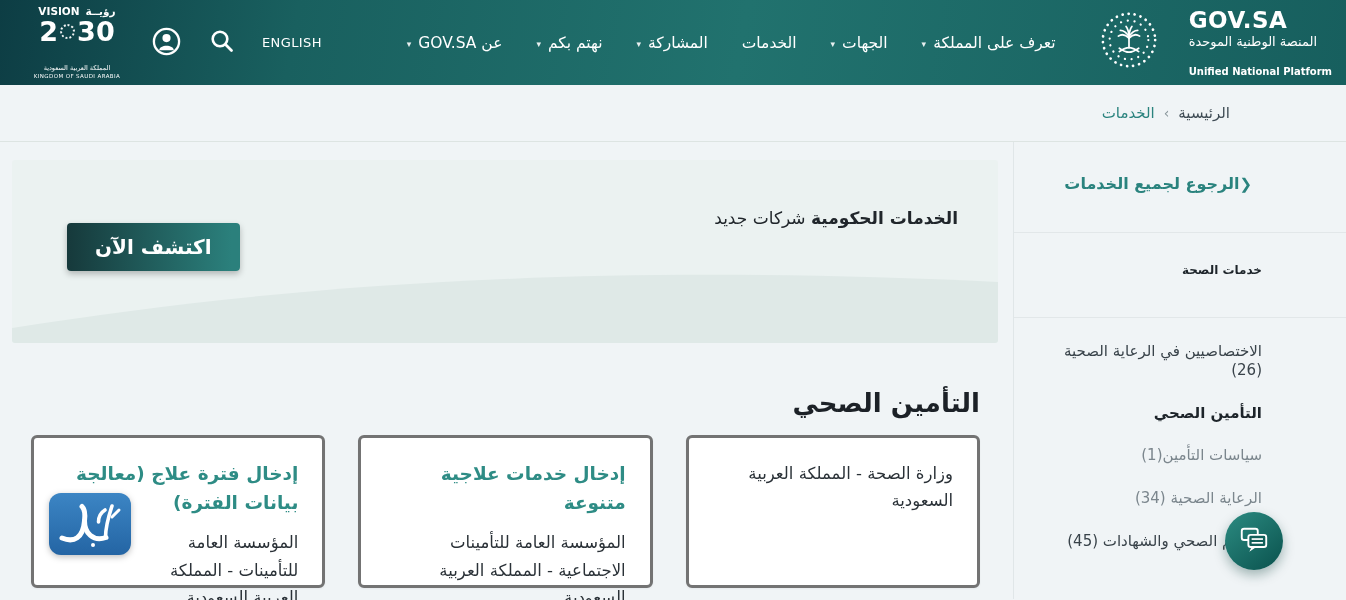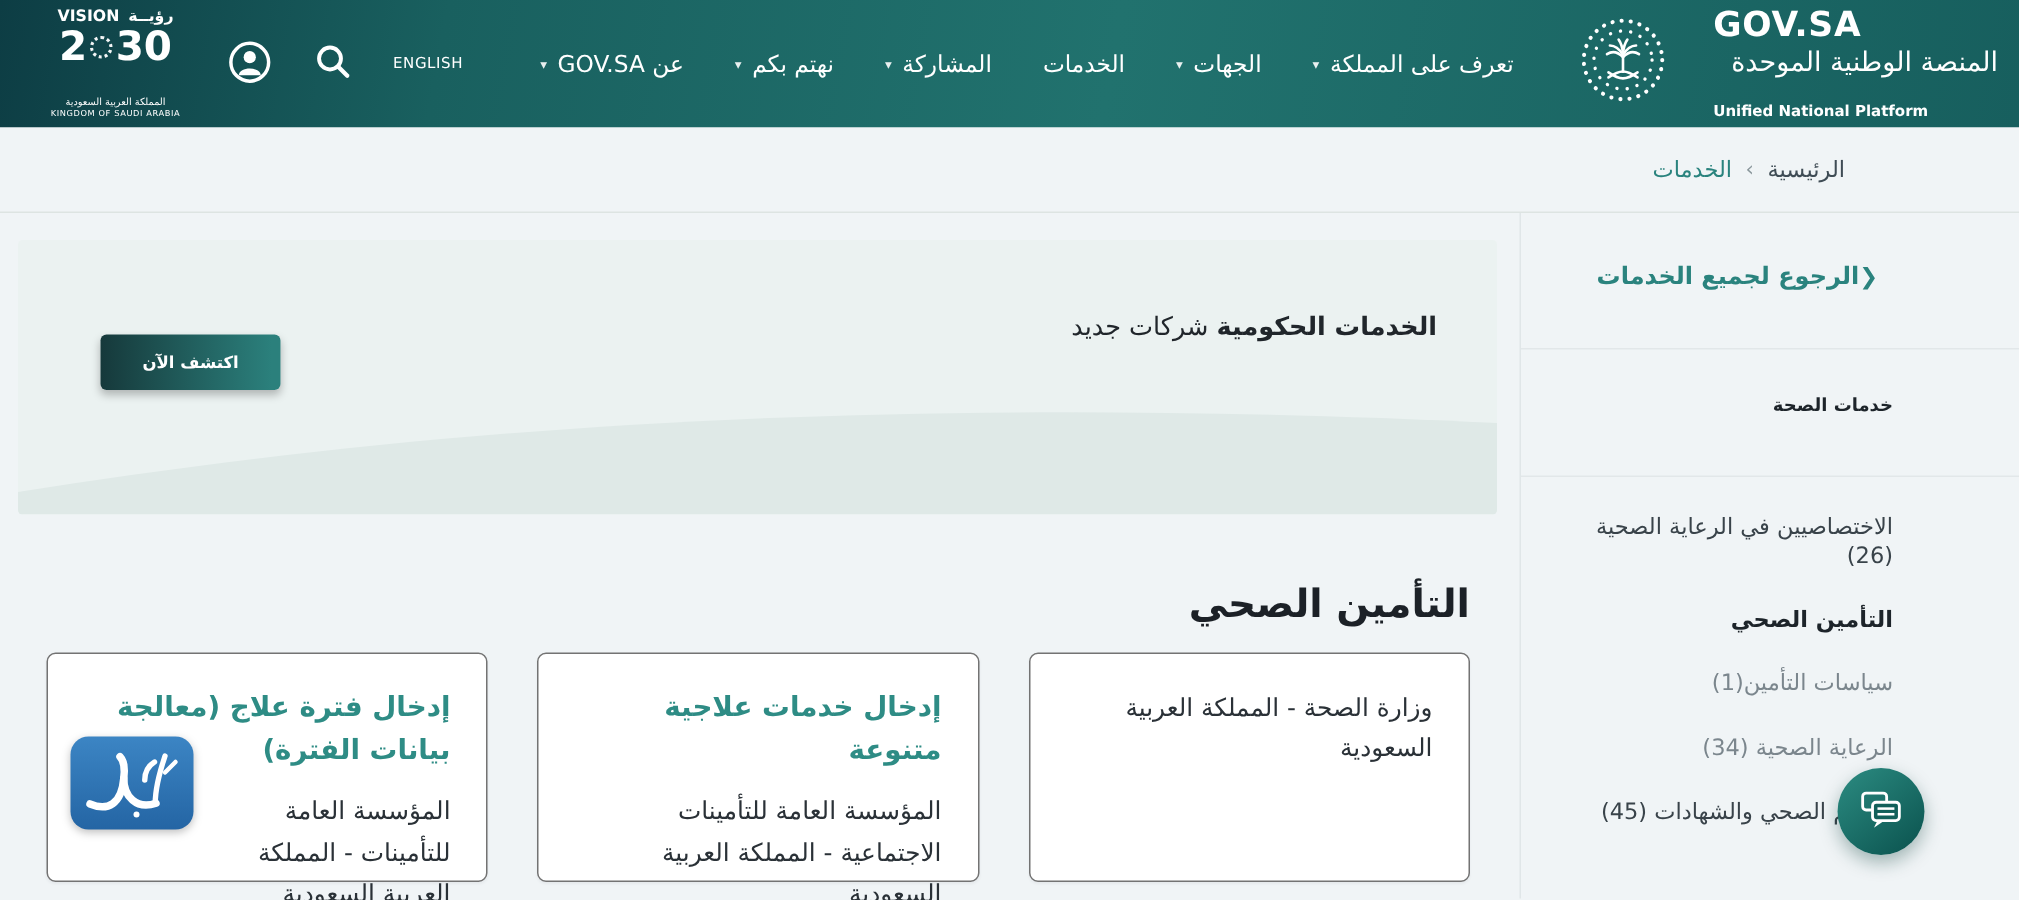--- a/index.html
+++ b/index.html
@@ -12,29 +12,29 @@
 
   
   .topbar {
     height:85px; display:flex; align-items:center;
     background:linear-gradient(100deg,#0d3d44 0%,#19605f 22%,#21726e 55%,#175f5e 100%);
     padding:0 14px 0 30px;
   }
   .brand { display:flex; align-items:center; gap:29px; cursor:pointer; }
   .brand-text { direction:ltr; text-align:left; color:#fff; }
   .brand-name { font-size:23px; font-weight:bold; letter-spacing:.5px; line-height:1.05; }
-  .brand-ar { font-size:18px; margin-top:2px;margin-left:12px; }
+  .brand-ar { font-size:13px; margin-top:2px; }
   .brand-en { font-size:10px; font-weight:bold; margin-top:17px; }
 
   nav.main-nav { display:flex; gap:34px; margin-inline-start:42px; align-items:center; }
   .nav-item { color:#fff; font-size:15.5px; display:flex; align-items:center; cursor:pointer; text-decoration:none; white-space:nowrap; }
   .caret { font-size:9px; margin-inline-start:7px; opacity:.9; padding-top:3px; }
 
   .left-group { margin-inline-start:auto; display:flex; align-items:center; gap:27px; }
-  .lang { color:#fff; font-size:10px; letter-spacing:.4px; cursor:pointer; text-decoration:none; direction:ltr; }
+  .lang { color:#fff; font-size:13px; letter-spacing:.4px; cursor:pointer; text-decoration:none; direction:ltr; }
   .icon-btn { background:none; border:none; cursor:pointer; display:flex; align-items:center; }
 
   .vision { color:#fff; text-align:center; width:94px; line-height:1; }
   .vision-line1 { display:flex; justify-content:center; gap:6px; font-size:10.5px; font-weight:bold; align-items:baseline; }
   .vision-year { font-size:27px; font-weight:bold; display:flex; align-items:center; justify-content:center; gap:2px; margin-top:2px; direction:ltr; }
   .vision-dots { width:15px; height:15px; border:2px dotted rgba(255,255,255,.95); border-radius:50%; }
   .vision-country-ar { font-size:6.5px; margin-top:20px; }
   .vision-country-en { font-size:5.5px; letter-spacing:.4px; margin-top:2px; }
 
   
@@ -67,30 +67,30 @@
     position:relative; overflow:hidden; border-radius:3px;
   }
   .hero-wave { position:absolute; left:0; right:0; bottom:0; width:100%; height:95px; display:block; }
   .hero-text { position:absolute; top:36px; right:40px; text-align:right; z-index:2; }
   .hero-title { font-size:35px; color:#2e9187; font-weight:bold; line-height:1.2; }
   .hero-sub { margin-top:12px; font-size:17px; color:#20262b; }
   .hero-sub b { font-weight:bold; }
   .cta {
     position:absolute; top:63px; left:55px; z-index:2;
     background:linear-gradient(90deg,#16393b 0%,#2b807c 95%);
-    color:#fff; font-size:11px; font-weight:bold; padding:12px 28px;
+    color:#fff; font-size:20px; font-weight:bold; padding:12px 28px;
     border:none; border-radius:4px; box-shadow:0 3px 6px rgba(0,0,0,.25);
     cursor:pointer; font-family:inherit;
   }
 
   .section-heading { margin:45px 33px 0 0; font-size:26px; font-weight:bold; color:#1c2127; text-align:right; }
 
   .cards { display:flex; gap:33px; margin:17px 33px 0 31px; }
   .card {
-    flex:1; background:#fff; border:1px solid #737373; border-radius:6px;
+    flex:1; background:#fff; border:3px solid #737373; border-radius:6px;
     padding:22px 24px; height:153px; position:relative;
     box-shadow:0 1px 2px rgba(30,40,50,.05); cursor:pointer;
   }
   .card-title { color:#2e8c85; font-size:18.5px; font-weight:bold; line-height:1.55; margin-bottom:12px; }
   .card-provider { font-size:16.5px; color:#2a3137; line-height:1.65; }
   .card.has-logo .card-provider { padding-left:95px; }
   .card-logo { position:absolute; left:14px; top:54px; width:84px; height:64px; filter:drop-shadow(0 2px 3px rgba(0,0,0,.25)); }
 
   
   .fab {

